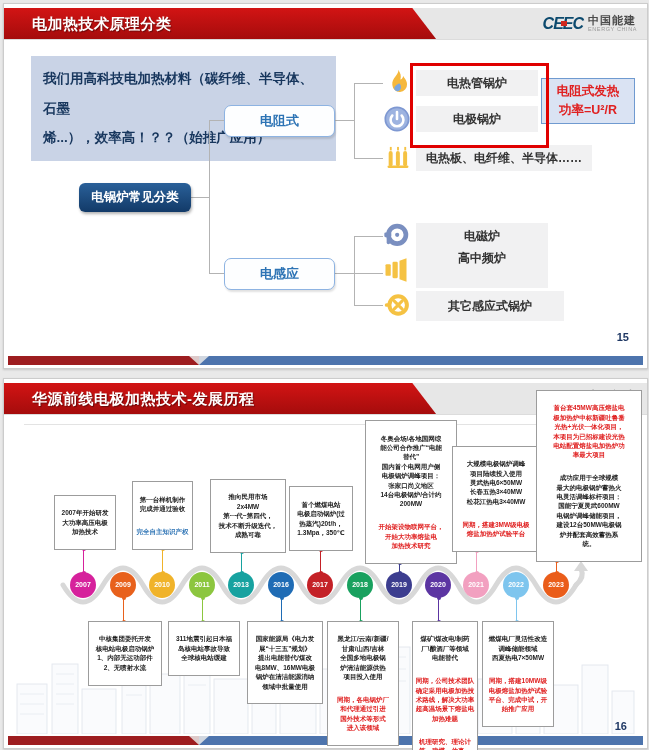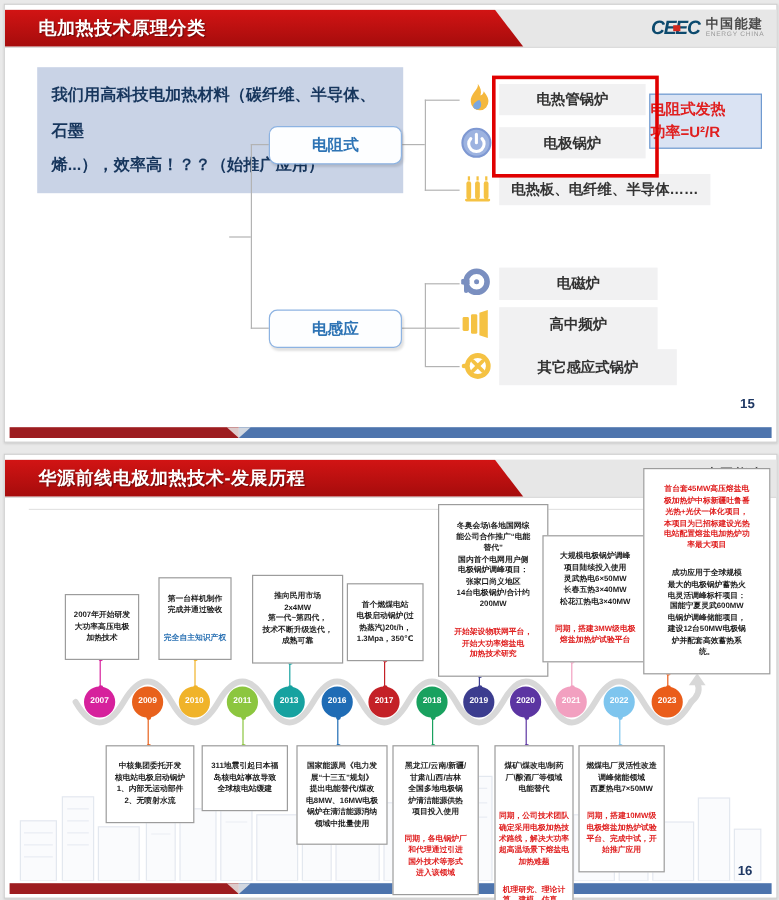--- a/index.html
+++ b/index.html
@@ -23,21 +23,21 @@
   .ft-blue{position:absolute;left:30%;right:0;top:0;bottom:0;background:#4d74ad;}
   .ft-notch{position:absolute;left:calc(30% - 10px);top:0;}
   .pagenum{position:absolute;font-size:11px;font-weight:bold;color:#1f3864;}
   
   .callout{position:absolute;left:27px;top:52px;width:281px;background:#c9d3e6;color:#17365d;font-size:13.5px;font-weight:bold;line-height:2.2;padding:8px 12px;white-space:pre-line;}
   .rootbox{position:absolute;left:75px;top:179px;width:112px;height:29px;background:linear-gradient(#2a6099,#123a68);border-radius:6px;color:#fff;font-size:12.5px;font-weight:bold;text-align:center;line-height:29px;box-shadow:1px 2px 3px rgba(0,0,0,.3);}
   .branchbox{position:absolute;width:109px;height:30px;background:#fdfeff;border:1px solid #8db3e2;border-radius:7px;color:#2e74b5;font-size:13px;font-weight:bold;text-align:center;line-height:30px;box-shadow:1px 2px 2px rgba(0,0,0,.12);}
   .leaf{position:absolute;background:#f1f1f2;color:#333;font-size:12px;font-weight:600;text-align:center;}
   .ln{position:absolute;background:#b3b3b3;}
   .redframe{position:absolute;left:406px;top:59px;width:133px;height:79px;border:3px solid #e00000;z-index:2;}
-  .notebox{position:absolute;left:537px;top:74px;width:92px;background:#dae3f3;border:1px solid #6f9ad0;color:#e02020;font-size:12.5px;font-weight:bold;line-height:1.5;padding:3px 0;}
+  .notebox{position:absolute;left:537px;top:74px;width:92px;background:#dae3f3;border:1px solid #6f9ad0;color:#e02020;font-size:12.5px;font-weight:bold;text-align:center;line-height:1.5;padding:3px 0;}
   .miscon{position:absolute;left:216px;top:171px;width:374px;height:30px;border:2px solid #cc1122;border-radius:9px;background:#fff;color:#cc1122;font-size:15px;font-weight:bold;text-align:center;line-height:30px;letter-spacing:1px;z-index:3;}
   .ellipse{position:absolute;left:6px;top:298px;width:320px;height:47px;border-radius:50%;background:radial-gradient(ellipse at 50% 30%,#2d6db4,#10355f 78%);color:#fff;font-size:13.5px;font-weight:bold;text-align:center;display:flex;align-items:center;justify-content:center;white-space:pre-line;line-height:1.5;z-index:3;}
   .icon{position:absolute;width:28px;height:28px;}
   
   .hairline{position:absolute;left:20px;right:20px;top:45px;height:1px;background:#e3e3e3;}
   .wave{position:absolute;left:40px;top:168px;z-index:1;}
   .dot{position:absolute;top:193px;width:26px;height:26px;border-radius:50%;color:#fff;font-size:7px;font-weight:bold;text-align:center;line-height:26px;z-index:3;}
   .stem{position:absolute;width:1px;z-index:2;}
   .stem::before,.stem::after{content:"";position:absolute;left:-1.5px;width:4px;height:4px;border-radius:50%;background:inherit;}
   .stem::before{top:-3px;}
@@ -74,20 +74,21 @@
   <div class="ln" style="left:329px;top:116px;width:21px;height:1px"></div>
   <div class="ln" style="left:350px;top:79px;width:1px;height:76px"></div>
   <div class="ln" style="left:350px;top:79px;width:29px;height:1px"></div>
   <div class="ln" style="left:350px;top:154px;width:29px;height:1px"></div>
   <div class="ln" style="left:330px;top:269px;width:20px;height:1px"></div>
   <div class="ln" style="left:350px;top:232px;width:1px;height:69px"></div>
   <div class="ln" style="left:350px;top:232px;width:29px;height:1px"></div>
   <div class="ln" style="left:350px;top:269px;width:29px;height:1px"></div>
   <div class="ln" style="left:350px;top:301px;width:29px;height:1px"></div>
 
+  <div class="rootbox">电锅炉常见分类</div>
   <div class="branchbox" style="left:220px;top:101px">电阻式</div>
   <div class="branchbox" style="left:220px;top:254px">电感应</div>
 
   <span class="icon" style="left:379px;top:64px">
     <svg width="28" height="28" viewBox="0 0 24 24">
         <path fill="#f5b83d" d="M13 1.5C14.2 5.5 7.2 8.6 8 14.5a6.3 6.3 0 0 0 12.6-.6c0-3.2-2.3-5.1-3.3-7-.4 1.8-1.3 2.8-2.4 3 .9-2.8.2-5.7-1.9-8.4z"></path>
         <path fill="#7aa7e0" d="M14.2 13.2c1.5 1.6 1.7 4.4.2 5.9-1.2 1.2-3.2 1.1-4.2-.2-1.4-1.9.3-3.4 1.3-4.3.9-.8 2-1.4 2.7-1.4z"></path>
       </svg>
   </span>
   <div class="leaf" style="left:412px;top:66px;width:122px;height:26px;line-height:26px">电热管锅炉</div>
@@ -136,21 +137,21 @@
 
   <span class="icon" style="left:378px;top:252px">
     <svg width="28" height="28" viewBox="0 0 24 24">
         <g fill="#f5c243">
           <rect x="3" y="7" width="4.5" height="10" rx="1"></rect>
           <rect x="9" y="5" width="4.5" height="14" rx="1"></rect>
           <path d="M15 4l6-2v20l-6-2z"></path>
         </g>
       </svg>
   </span>
-  <div class="leaf" style="left:412px;top:252px;width:132px;height:44px;line-height:29px">高中频炉</div>
+  <div class="leaf" style="left:412px;top:240px;width:132px;height:44px;line-height:29px">高中频炉</div>
 
   <span class="icon" style="left:379px;top:287px">
     <svg width="28" height="28" viewBox="0 0 24 24">
         <circle cx="13" cy="12" r="7.5" fill="none" stroke="#f5c243" stroke-width="3.4"></circle>
         <path d="M9.5 8.5l7 7M16.5 8.5l-7 7" stroke="#f5c243" stroke-width="2.6" stroke-linecap="round"></path>
         <rect x="1.5" y="10.4" width="5" height="3.2" rx="1.6" fill="#f5c243"></rect>
       </svg>
   </span>
   <div class="leaf" style="left:412px;top:287px;width:148px;height:30px;line-height:30px">其它感应式锅炉</div>
 

